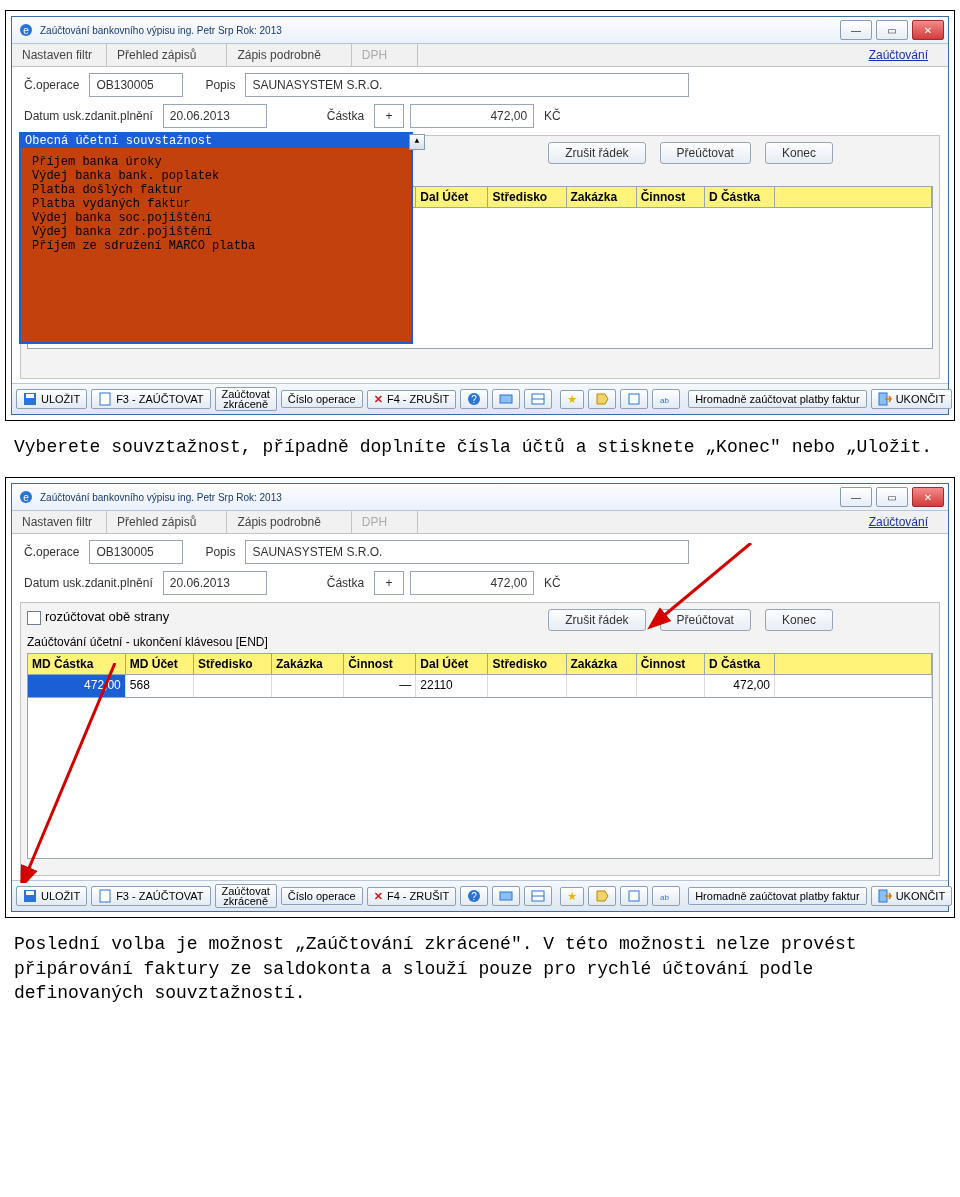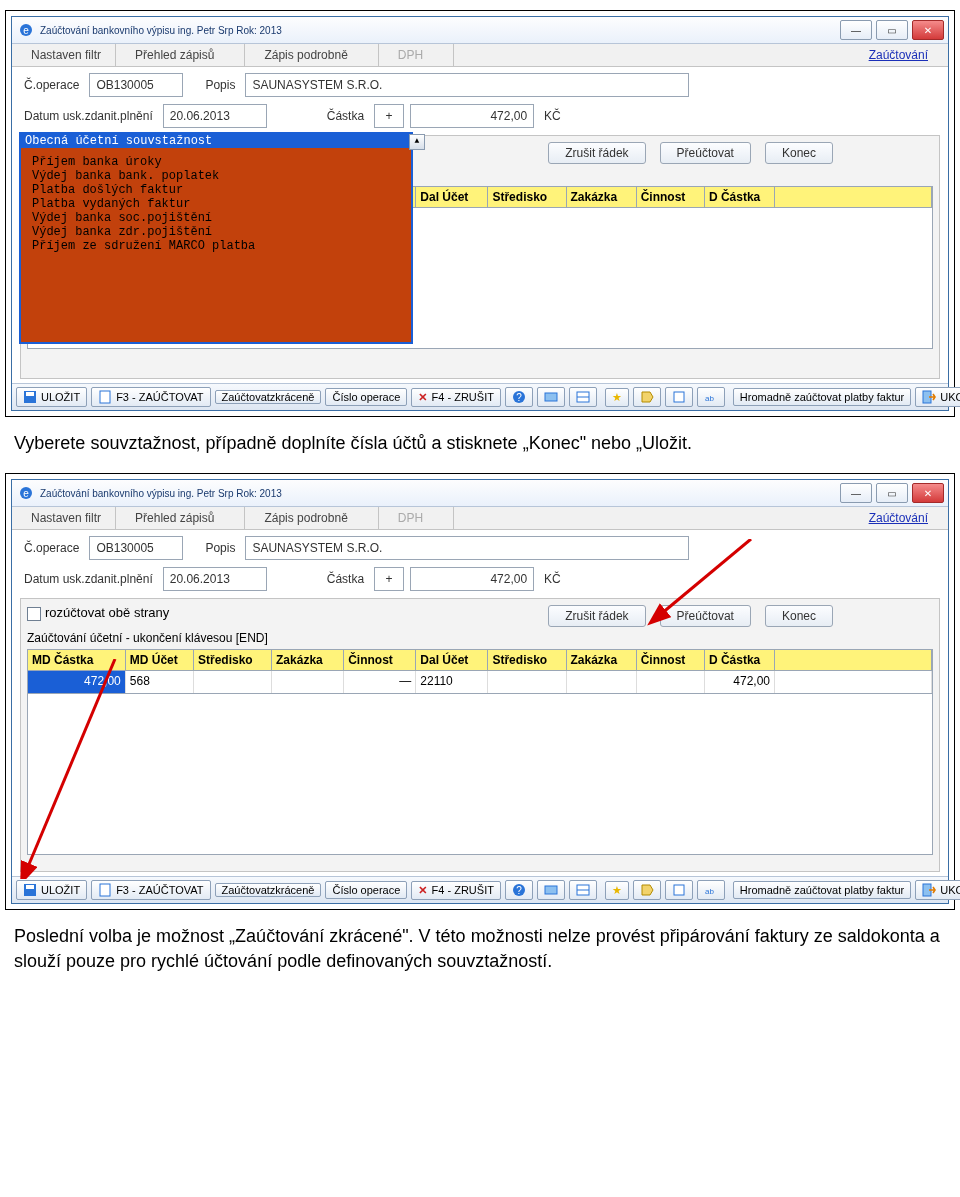--- a/index.html
+++ b/index.html
@@ -6,21 +6,21 @@
 .page{padding:10px 0 40px}
 .winwrap{border:1px solid #000;margin:0 5px 10px;padding:5px}
 .win{border:1px solid #3a6ea5;background:#fff}
 .titlebar{height:26px;background:linear-gradient(#fdfdfe,#eaf1fb);display:flex;align-items:center;border-bottom:1px solid #b7c5d8}
 .titlebar .ico{margin:0 6px}
 .titlebar .ttl{flex:1;font-size:10px;color:#1a3a6e}
 .winctrls{display:flex;gap:4px;margin-right:4px}
 .winbtn{width:30px;height:18px;border:1px solid #8a9bb0;border-radius:2px;background:linear-gradient(#fff,#e6edf7);display:flex;align-items:center;justify-content:center;font-size:10px;color:#333}
 .winbtn.close{background:linear-gradient(#f58b8b,#d33a3a);color:#fff;border-color:#a32a2a}
 .tabs{display:flex;background:#f1f1f1;border-bottom:1px solid #c4c4c4;font-size:12px}
-.tab{padding:4px 30px 4px 19px;border-right:1px solid #c4c4c4;color:#444}
+.tab{padding:4px 30px 4px 10px;border-right:1px solid #c4c4c4;color:#444}
 .tab.small{padding-right:14px}
 .tab.link{margin-left:auto;border:none;color:#1a2fb8;text-decoration:underline;padding-right:20px}
 .body{padding:6px 8px 4px;background:#fff}
 .row{display:flex;align-items:center;gap:6px;margin-bottom:7px;font-size:12px;color:#333}
 .lbl{padding:2px 4px}
 .fld{border:1px solid #9aa6b5;background:#fff;padding:2px 6px;height:18px;display:flex;align-items:center}
 .fld.r{justify-content:flex-end}
 .btn{border:1px solid #9aa6b5;background:linear-gradient(#fcfdff,#e7edf4);border-radius:3px;padding:3px 16px;font-size:12px;color:#333;text-align:center}
 .mid{background:#f3f3f3;border:1px solid #c4c4c4;padding:6px;position:relative;min-height:230px}
 .midtop{display:flex;align-items:flex-start;gap:14px;margin-bottom:4px}
@@ -31,24 +31,24 @@
 .gridrow>div{border-right:1px solid #ddd;padding:3px 4px;height:16px;overflow:hidden;white-space:nowrap}
 .gridrow .sel{background:#1a5fd6;color:#fff;text-align:right}
 .gridbody{background:#fff;border-left:1px solid #9aa6b5;border-right:1px solid #9aa6b5;border-bottom:1px solid #9aa6b5;height:140px}
 .listbox{position:absolute;left:-2px;top:-4px;width:390px;border:2px solid #1a5fd6;background:#fff;font-family:"Courier New",monospace;font-size:12px;z-index:5}
 .listbox .body{background:#c2410c;padding:7px;min-height:180px}
 .listbox .item{padding:0 4px;line-height:14px}
 .listbox .active{background:#1a5fd6;color:#fff}
 .listbox .sbarr{position:absolute;right:-14px;top:0;width:14px;height:14px;border:1px solid #8a9bb0;background:linear-gradient(#fff,#d7dfea);font-size:8px;text-align:center;line-height:12px}
 .bbar{display:flex;align-items:center;background:linear-gradient(#f6f9fd,#dde6f2);border-top:1px solid #b7c5d8;padding:3px 4px;gap:4px;font-size:11px}
 .bbtn{border:1px solid #8da0b8;background:linear-gradient(#fff,#e2eaf4);border-radius:2px;padding:2px 6px;display:flex;align-items:center;gap:4px;white-space:nowrap}
-.bbtn.two{flex-direction:row;gap:0;line-height:10px;padding:1px 6px}
+.bbtn.two{flex-direction:column;gap:0;line-height:10px;padding:1px 6px}
 .spacer{width:6px}
 .ico16{width:14px;height:14px;display:inline-block}
-.caption{font-family:Liberation Sans, sans-serif;font-size:18px;margin:14px 14px 18px;line-height:1.35}
+.caption{font-family:Liberation Mono, monospace;font-size:18px;margin:14px 14px 18px;line-height:1.35}
 .arrow{position:absolute;pointer-events:none}
 
 .c0{width:90px}.c1{width:60px}.c2{width:70px}.c3{width:64px}.c4{width:64px}.c5{width:64px}.c6{width:70px}.c7{width:62px}.c8{width:60px}.c9{width:62px}.c10{width:150px}
 </style>
 </head>
 <body>
 
 <div class="page">
 
 <div class="winwrap">

